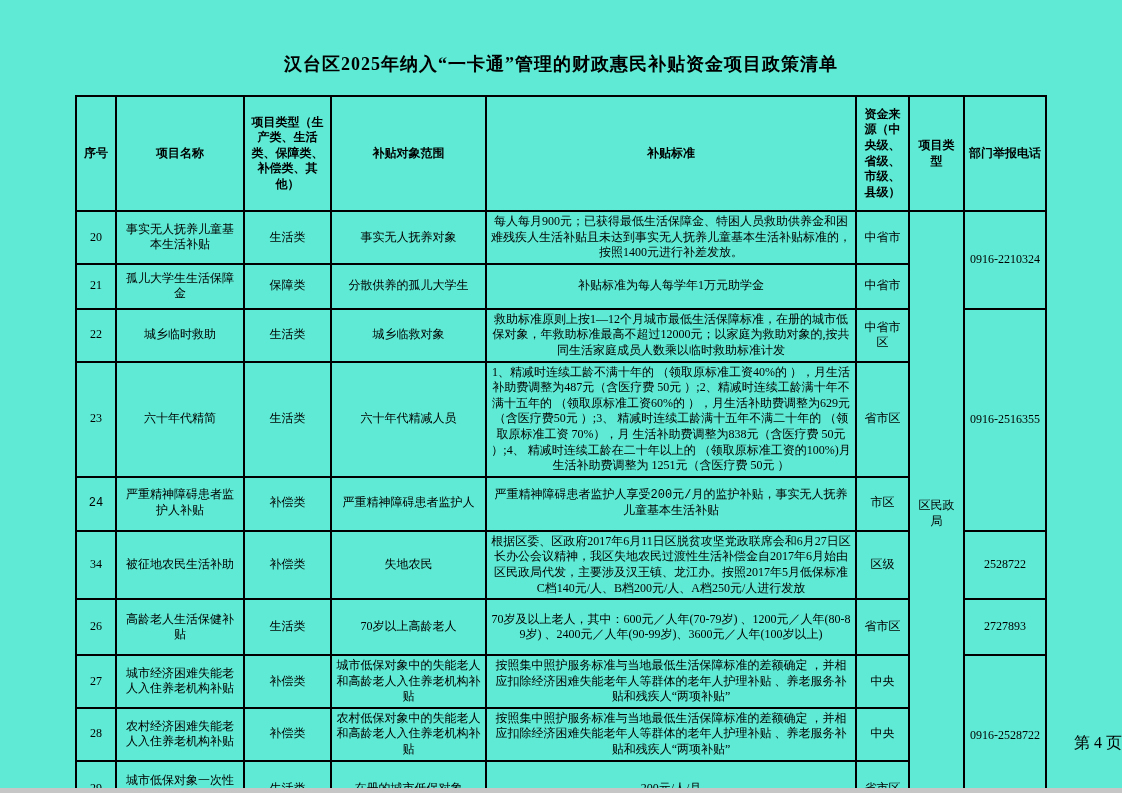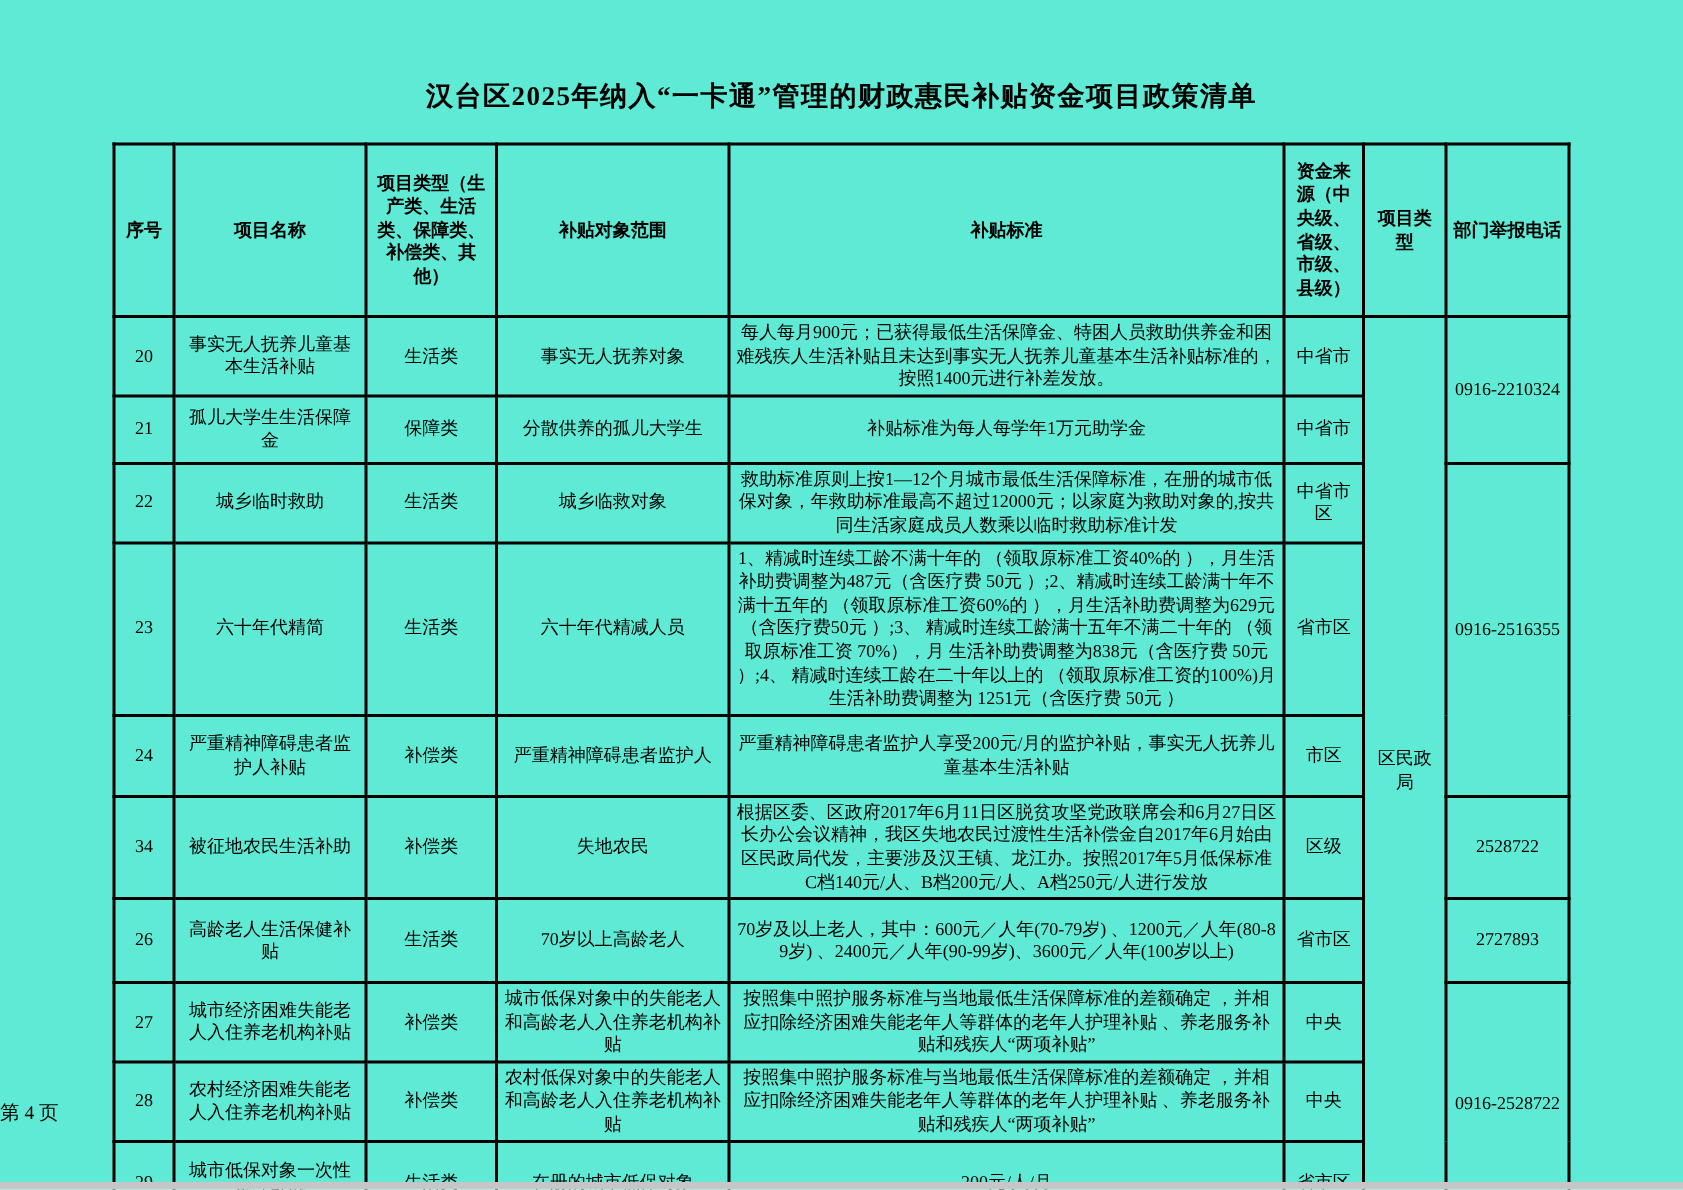--- a/index.html
+++ b/index.html
@@ -31,29 +31,29 @@
   table.policy th { font-weight: bold; }
   td.standard { font-size: 11px; line-height: 1.28; padding: 2px 6px; }
   td.dept {
     vertical-align: top; padding-top: 98px;
   }
   tr.hdr   { height: 115px; }
   tr.r20 { height: 45px; }
   tr.r21 { height: 45px; margin-left: 33px; }
   tr.r22 { height: 48px; }
   tr.r23 { height: 89px; }
-  tr.r24 { height: 54px; }
+  tr.r24 { height: 54px; font-family: Liberation Mono, monospace; }
   tr.r25 { height: 55px; }
   tr.r26 { height: 56px; }
   tr.r27 { height: 45px; }
   tr.r28 { height: 45px; }
   tr.r29 { height: 56px; }
   .footer {
     position: absolute; top: 733px; left: 0; width: 100%;
-    text-align: left; font-size: 13px;
+    text-align: right; font-size: 16px;
   }
   .bottom-edge {
     position: absolute; bottom: 0; left: 0; width: 100%; height: 5px;
     background: #c6c6c6;
   }
 </style>
 </head>
 <body>
 
 <div class="page">

